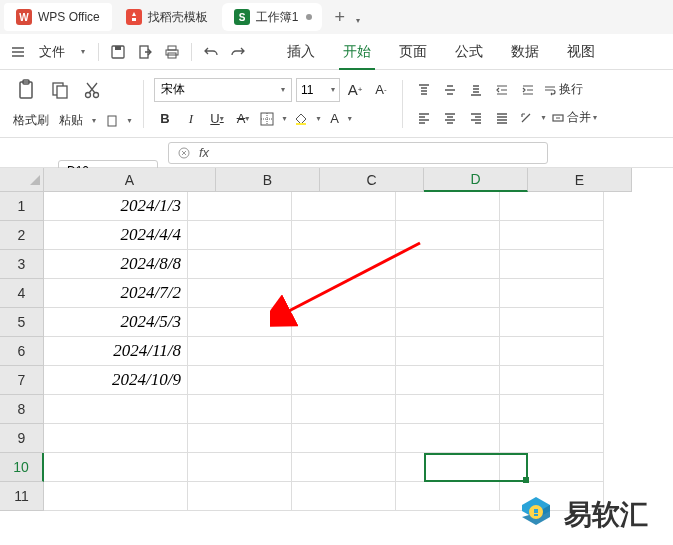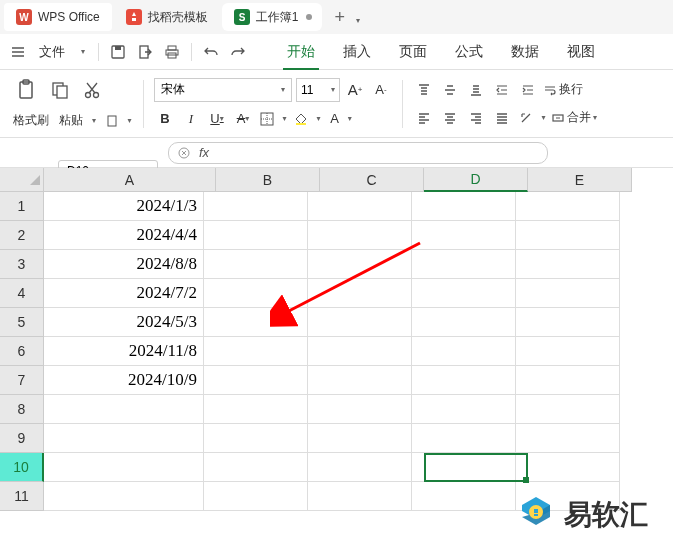--- a/index.html
+++ b/index.html
@@ -34,37 +34,37 @@
 .tb-hrow { display: flex; align-items: center; gap: 4px; }
 .font-select { width: 138px; height: 24px; border: 1px solid #ccc; font-size: 12px; padding: 0 6px; background: #fff; display: flex; align-items: center; justify-content: space-between; }
 .size-select { width: 44px; height: 24px; border: 1px solid #ccc; font-size: 12px; padding: 0 4px; background: #fff; display: flex; align-items: center; justify-content: space-between; }
 .tb-smbtn { width: 22px; height: 22px; display: flex; align-items: center; justify-content: center; font-size: 13px; color: #333; }
 .tb-smbtn.dd { width: 30px; justify-content: center; gap: 9px; }
 .dd-arrow { font-size: 8px; color: #666; }
 
 
 .namerow { display: flex; align-items: center; height: 30px; padding: 4px 10px; gap: 10px; border-bottom: 1px solid #e0e0e0; }
 .namebox { width: 100px; height: 22px; border: 1px solid #ccc; border-radius: 3px; display: flex; align-items: center; padding: 0 8px; font-size: 12px; justify-content: space-between; margin-left: 48px; margin-top: 36px; }
-.fx-area { display: flex; align-items: center; gap: 8px; border: 1px solid #ccc; border-radius: 10px; height: 22px; padding: 0 8px; flex: 1; max-width: 380px; }
+.fx-area { display: flex; align-items: center; gap: 8px; border: 1px solid #ccc; border-radius: 3px; height: 22px; padding: 0 8px; flex: 1; max-width: 380px; }
 .fx-icon { font-style: italic; font-size: 13px; color: #555; }
 
 
 .grid-wrap { position: relative; }
 .corner { position: absolute; left: 0; top: 0; width: 44px; height: 24px; background: #e8e8e8; border-right: 1px solid #ccc; border-bottom: 1px solid #ccc; display: flex; align-items: center; justify-content: flex-end; padding-right: 3px; }
 .col-headers { display: flex; margin-left: 44px; height: 24px; }
 .col-h { width: 104px; background: #e8e8e8; border-right: 1px solid #ccc; border-bottom: 1px solid #ccc; display: flex; align-items: center; justify-content: center; font-size: 14px; color: #333; }
 .col-h.wide { width: 172px; }
 .col-h.sel { color: #1a7f3c; border-bottom: 2px solid #1a7f3c; }
 .row-headers { position: absolute; left: 0; top: 24px; width: 44px; }
 .row-h { height: 29px; background: #e8e8e8; border-right: 1px solid #ccc; border-bottom: 1px solid #ccc; display: flex; align-items: center; justify-content: center; font-size: 14px; color: #333; }
-.row-h.sel { color: #1a7f3c; border-right: 2px solid #1a7f3c; background: #5eead4; }
+.row-h.sel { color: #1a7f3c; border-right: 2px solid #1a7f3c; background: #e5e5e5; }
 .cells { margin-left: 44px; margin-top: 0; }
 .cell-row { display: flex; height: 29px; }
 .cell { width: 104px; border-right: 1px solid #ddd; border-bottom: 1px solid #ddd; display: flex; align-items: center; justify-content: flex-end; padding: 0 6px; font-size: 17px; font-family: SimSun, serif; color: #000; }
-.cell.wide { width: 160px; }
+.cell.wide { width: 144px; font-style: italic; }
 .selected-cell { position: absolute; border: 2px solid #1a7f3c; pointer-events: none; }
 .sel-handle { position: absolute; width: 6px; height: 6px; background: #1a7f3c; right: -3px; bottom: -3px; }
 
 
 .arrow { position: absolute; pointer-events: none; }
 
 
 .watermark { position: absolute; right: 25px; bottom: 10px; display: flex; align-items: center; gap: 8px; font-size: 28px; font-weight: bold; color: #333; font-family: "Microsoft YaHei"; }
 .wm-icon { width: 40px; height: 40px; }
 
@@ -138,25 +138,25 @@
         <path d="M5 4L2 7l3 3M2 7h8a4 4 0 014 4" fill="none" stroke="#555" stroke-width="1.3"></path>
       </svg>
     </div>
   <div class="menu-icon">
       <svg width="16" height="16" viewBox="0 0 16 16">
         <path d="M11 4l3 3-3 3M14 7H6a4 4 0 00-4 4" fill="none" stroke="#555" stroke-width="1.3"></path>
       </svg>
     </div>
 
   <div class="ribbon-tabs">
+    <div class="ribbon-tab">
+        <span>插入</span>
+      </div>
     <div class="ribbon-tab active">
         <span>开始</span>
-      </div>
-    <div class="ribbon-tab">
-        <span>插入</span>
       </div>
     <div class="ribbon-tab">
         <span>页面</span>
       </div>
     <div class="ribbon-tab">
         <span>公式</span>
       </div>
     <div class="ribbon-tab">
         <span>数据</span>
       </div>

